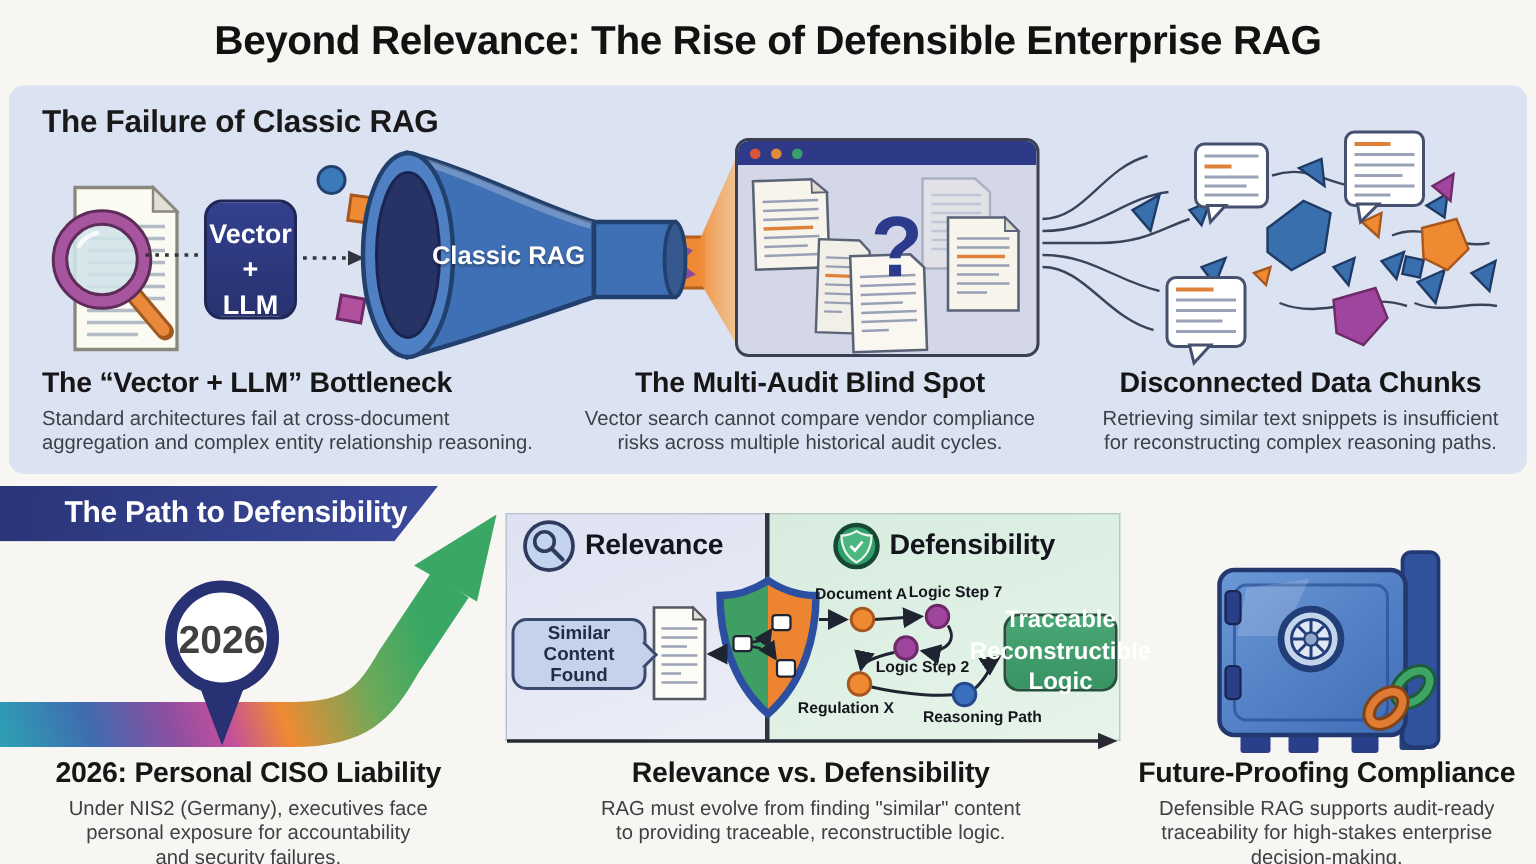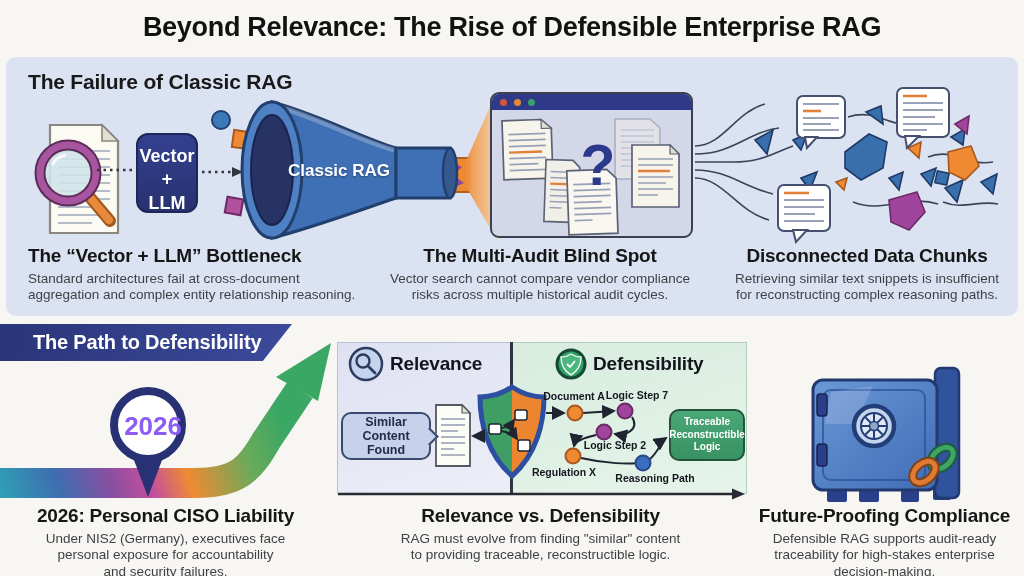--- a/index.html
+++ b/index.html
@@ -12,31 +12,31 @@
   .sec-heading{font-size:21px;font-weight:800;color:#191919;letter-spacing:-0.2px;}
   .cap-title{font-size:19px;font-weight:800;color:#161616;letter-spacing:-0.2px;}
   .cap-body{font-size:13.5px;color:#3f3f46;line-height:1.22;}
   .tc{text-align:center;}
   .navy-box{background:linear-gradient(180deg,#33408f,#28326f);border:2px solid #1e2757;border-radius:12px;color:#fff;font-weight:800;font-size:18px;text-align:center;line-height:1.3;padding-top:10px;box-sizing:border-box;}
   .funnel-label{color:#fff;font-weight:800;font-size:17px;text-align:center;text-shadow:0 1px 2px rgba(0,0,0,.35);}
   .browser{background:#d3d7e7;border:2.5px solid #3a3f52;border-radius:9px;box-sizing:border-box;overflow:hidden;}
   .browser-bar{height:16px;background:#2e3a87;display:flex;align-items:center;gap:7px;padding-left:8px;}
   .dot{width:7px;height:7px;border-radius:50%;}
   .qmark{font-size:57px;font-weight:800;color:#2c3a8c;text-align:center;line-height:62px;}
-  .banner{left:0;top:324px;width:292px;height:37px;background:linear-gradient(100deg,#2a3578,#3c4a9c);clip-path:polygon(0 0,100% 0,90% 100%,0 100%);color:#fff;font-weight:800;font-size:20px;line-height:37px;padding-left:33px;box-sizing:border-box;letter-spacing:-0.2px;}
-  .pin-year{font-size:26px;font-weight:800;color:#8b5cf6;text-align:right;}
+  .banner{left:0;top:324px;width:292px;height:37px;background:linear-gradient(100deg,#2a3578,#3c4a9c);clip-path:polygon(0 0,100% 0,90% 100%,0 100%);color:#fff;font-weight:800;font-size:20px;line-height:37px;padding-left:43px;box-sizing:border-box;letter-spacing:-0.2px;}
+  .pin-year{font-size:26px;font-weight:800;color:#404040;text-align:center;}
   .mid-panel{left:337px;top:342px;width:328px;height:152px;}
   .half-l{position:absolute;left:0;top:0;width:174px;height:152px;background:linear-gradient(160deg,#dee1f1,#eceef7);border:1px solid #b9c2d4;border-right:none;box-sizing:border-box;}
   .half-r{position:absolute;left:174px;top:0;width:236px;height:152px;background:linear-gradient(160deg,#d7ecdf,#e6f4ea);border:1px solid #b2cdbc;border-left:none;box-sizing:border-box;}
   .divider{position:absolute;left:173px;top:0;width:2.5px;height:152px;background:#2e3440;}
   .mid-heading{font-size:19px;font-weight:800;color:#14141c;letter-spacing:-0.2px;}
   .bubble{background:#c6d2ec;border:2px solid #3a4a6e;border-radius:10px;color:#222c44;font-weight:700;font-size:12.5px;text-align:center;display:flex;align-items:center;justify-content:center;box-sizing:border-box;}
   .bubble .tail{position:absolute;right:-7px;top:50%;margin-top:-6px;width:11px;height:11px;background:#c6d2ec;border-right:2px solid #3a4a6e;border-top:2px solid #3a4a6e;transform:rotate(45deg);}
   .node-label{font-size:10.5px;font-weight:600;color:#16161e;text-align:center;line-height:1.1;}
-  .green-box{background:linear-gradient(180deg,#4aa876,#379361);border:2px solid #24523b;border-radius:10px;color:#fff;font-weight:700;font-size:10px;line-height:1.28;text-align:center;display:flex;align-items:center;justify-content:center;box-sizing:border-box;}
+  .green-box{background:linear-gradient(180deg,#4aa876,#379361);border:2px solid #24523b;border-radius:10px;color:#fff;font-weight:700;font-size:16px;line-height:1.28;text-align:center;display:flex;align-items:center;justify-content:center;box-sizing:border-box;}
 </style>
 </head>
 <body>
 
 <div id="stage">
 
   <div class="abs main-title">Beyond Relevance: The Rise of Defensible Enterprise RAG</div>
 
   <div class="abs panel-blue"></div>
   <div class="abs sec-heading" style="left:28px;top:70px;">The Failure of Classic RAG</div>

